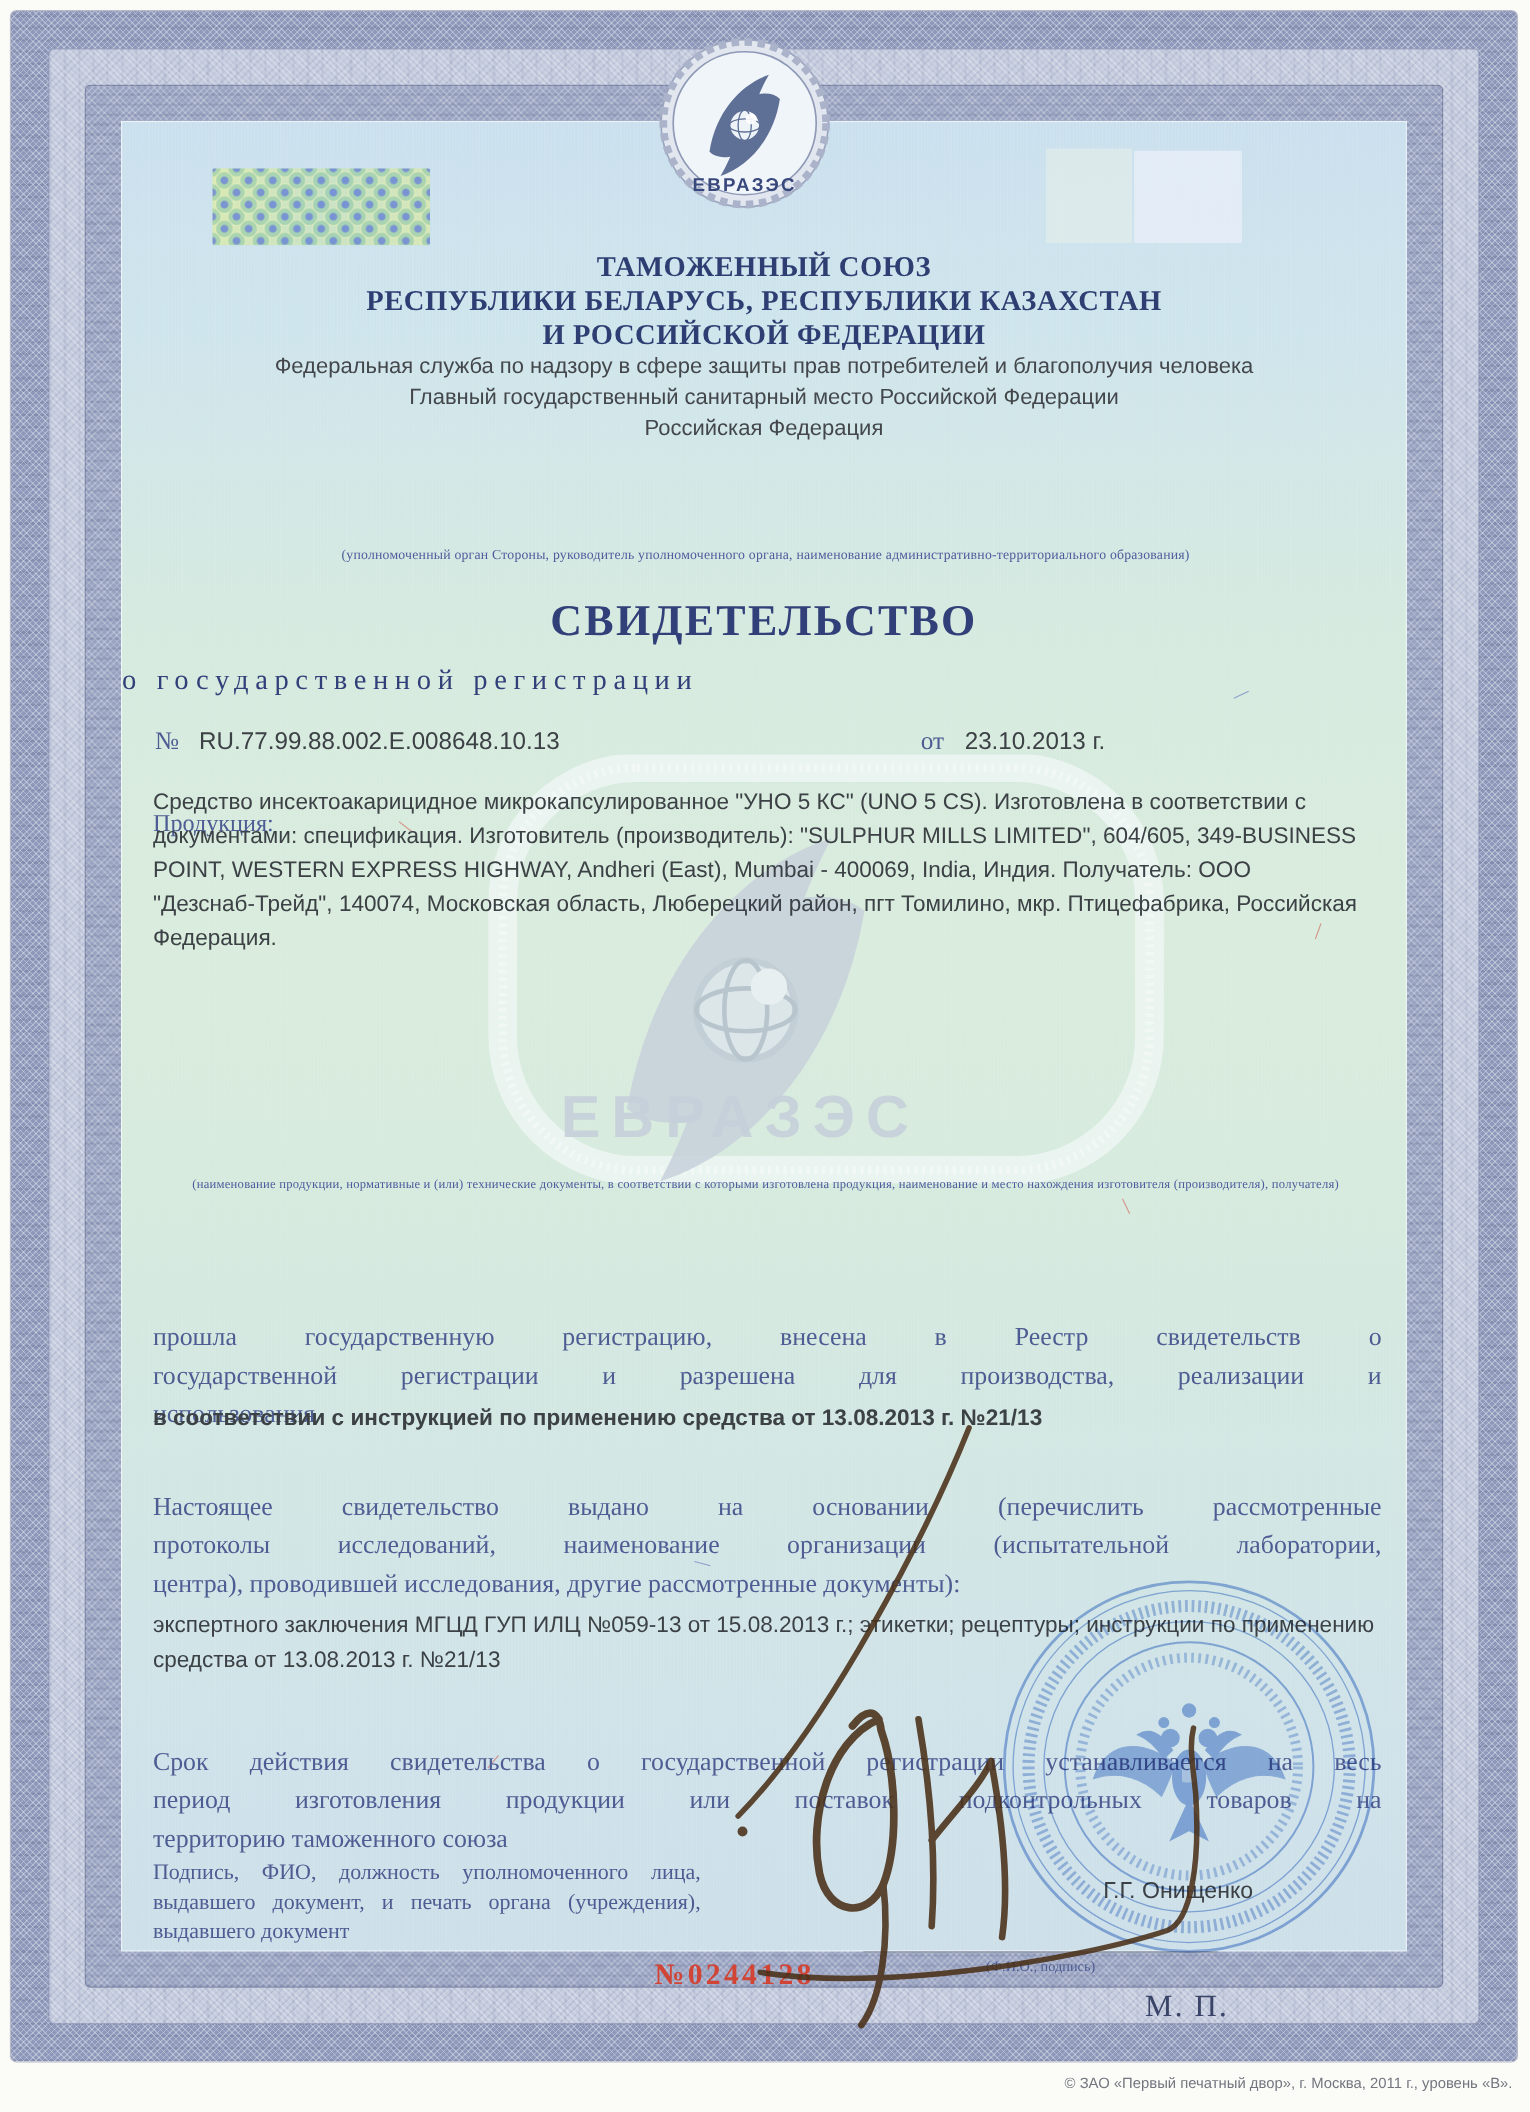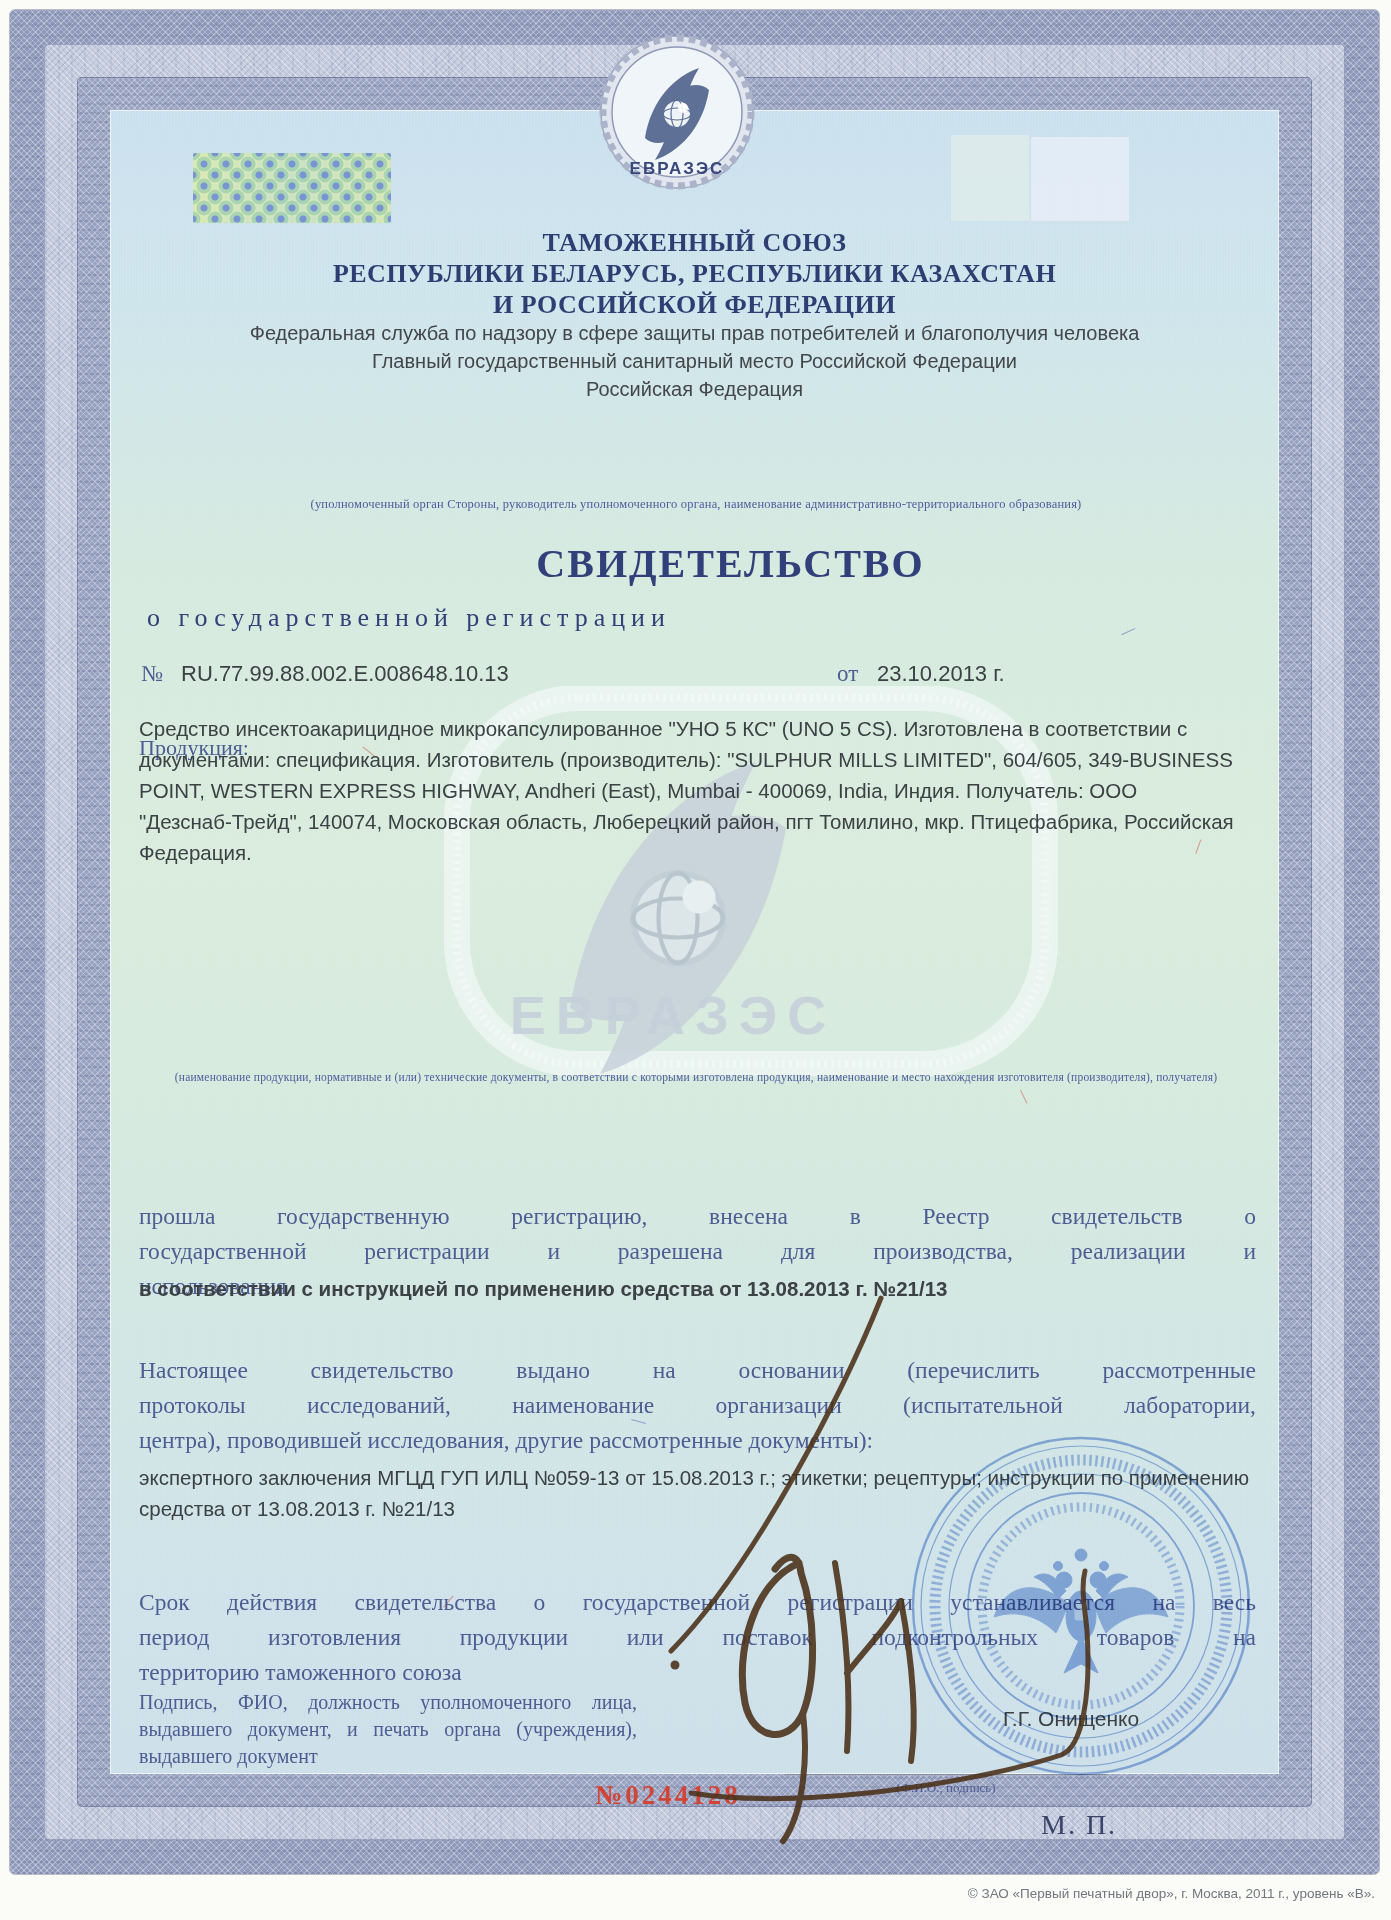--- a/index.html
+++ b/index.html
@@ -111,21 +111,21 @@
           <div class="org-line">РЕСПУБЛИКИ БЕЛАРУСЬ, РЕСПУБЛИКИ КАЗАХСТАН</div>
           <div class="org-line">И РОССИЙСКОЙ ФЕДЕРАЦИИ</div>
         </div>
         <div class="abs z2 sans" style="left:0;top:184px;width:100%;">
           <div class="agency-line">Федеральная служба по надзору в сфере защиты прав потребителей и благополучия человека</div>
           <div class="agency-line">Главный государственный санитарный место Российской Федерации</div>
           <div class="agency-line">Российская Федерация</div>
         </div>
         <div class="abs z2 cap" style="left:60px;top:362px;width:1050px;">(уполномоченный орган Стороны, руководитель уполномоченного органа, наименование административно-территориального образования)</div>
 
-        <div class="abs z2" style="left:12px;top:405px;width:100%;padding-left:24px;">
+        <div class="abs z2" style="left:0;top:405px;width:100%;">
           <div class="title-main">СВИДЕТЕЛЬСТВО</div>
           <div class="title-sub">о государственной регистрации</div>
         </div>
 
         <div class="abs z2 reg-row" style="left:0;top:526px;width:100%;height:34px;">
           <span class="tpl" style="left:30px;font-size:23px;">№</span>
           <span class="sans val" style="left:70px;font-size:22px;">RU.77.99.88.002.Е.008648.10.13</span>
           <span class="tpl" style="left:726px;font-size:23px;">от</span>
           <span class="sans val" style="left:766px;font-size:22px;">23.10.2013 г.</span>
         </div>

